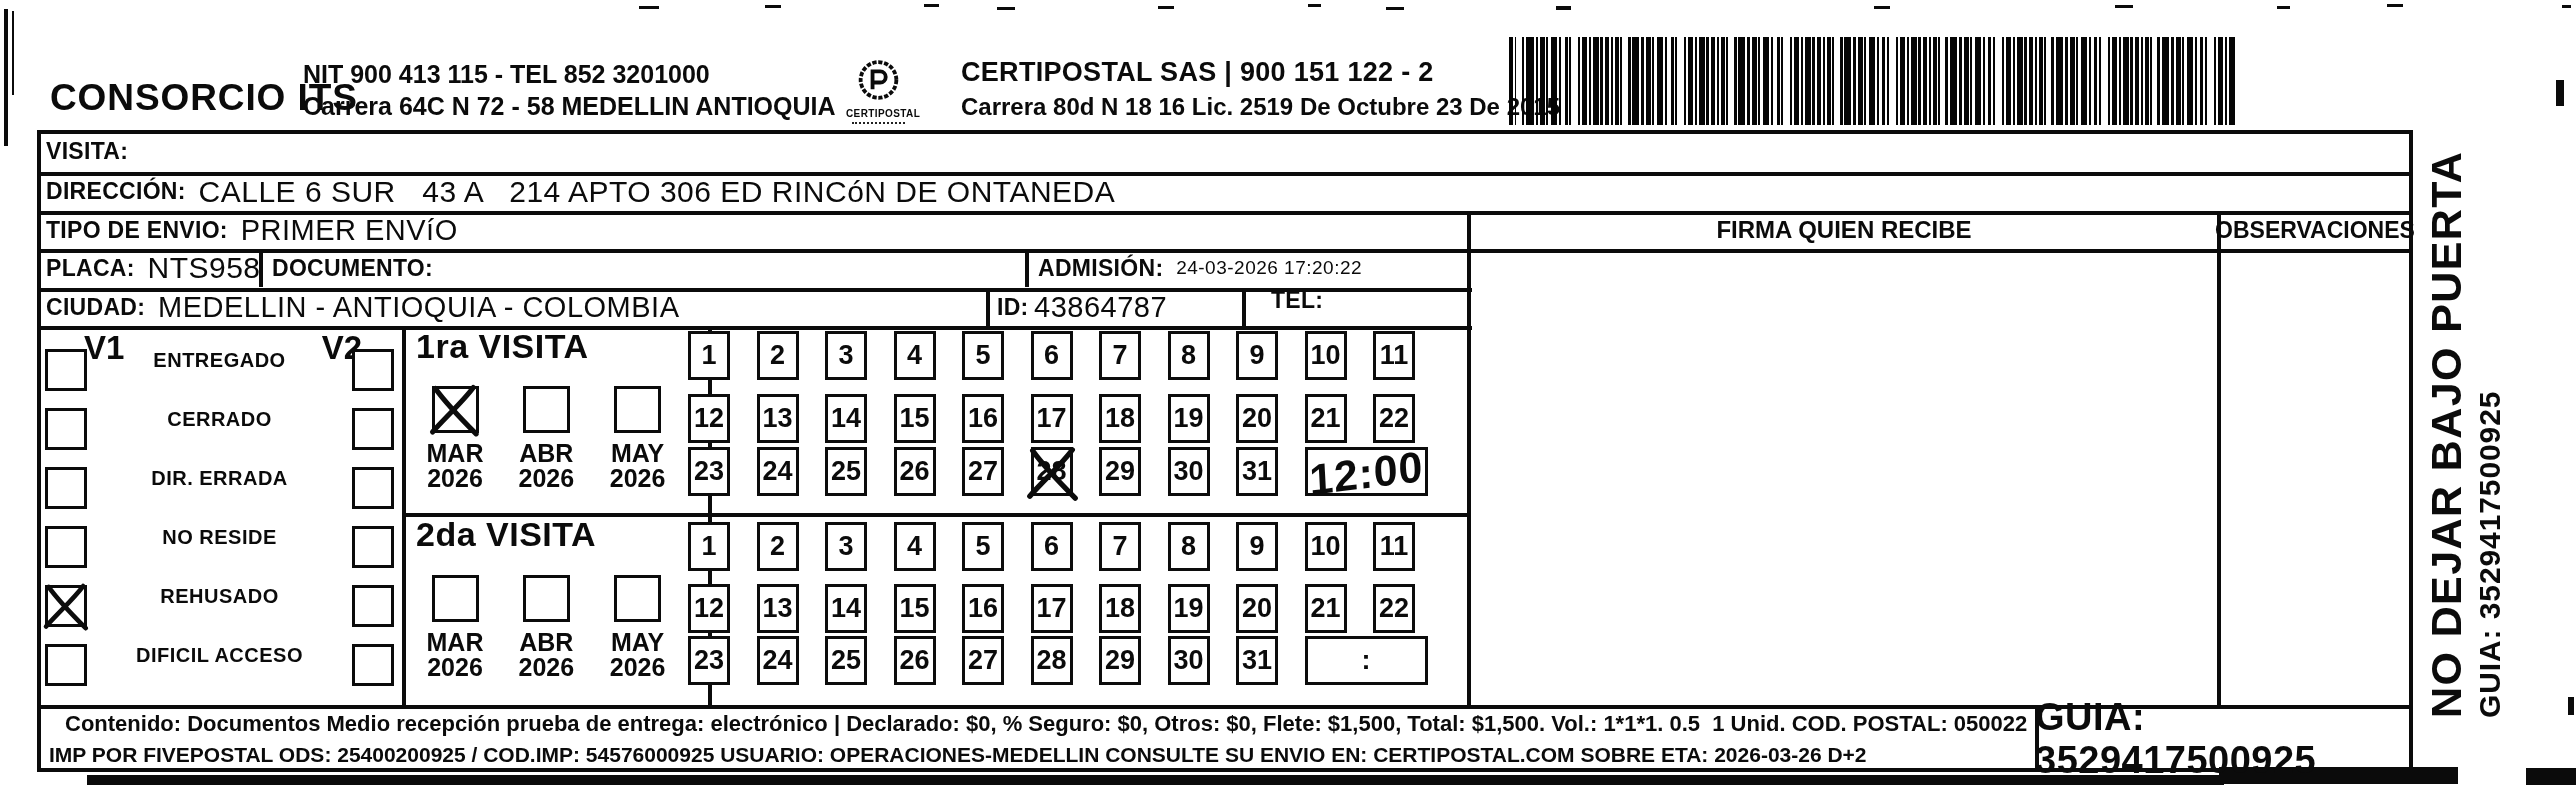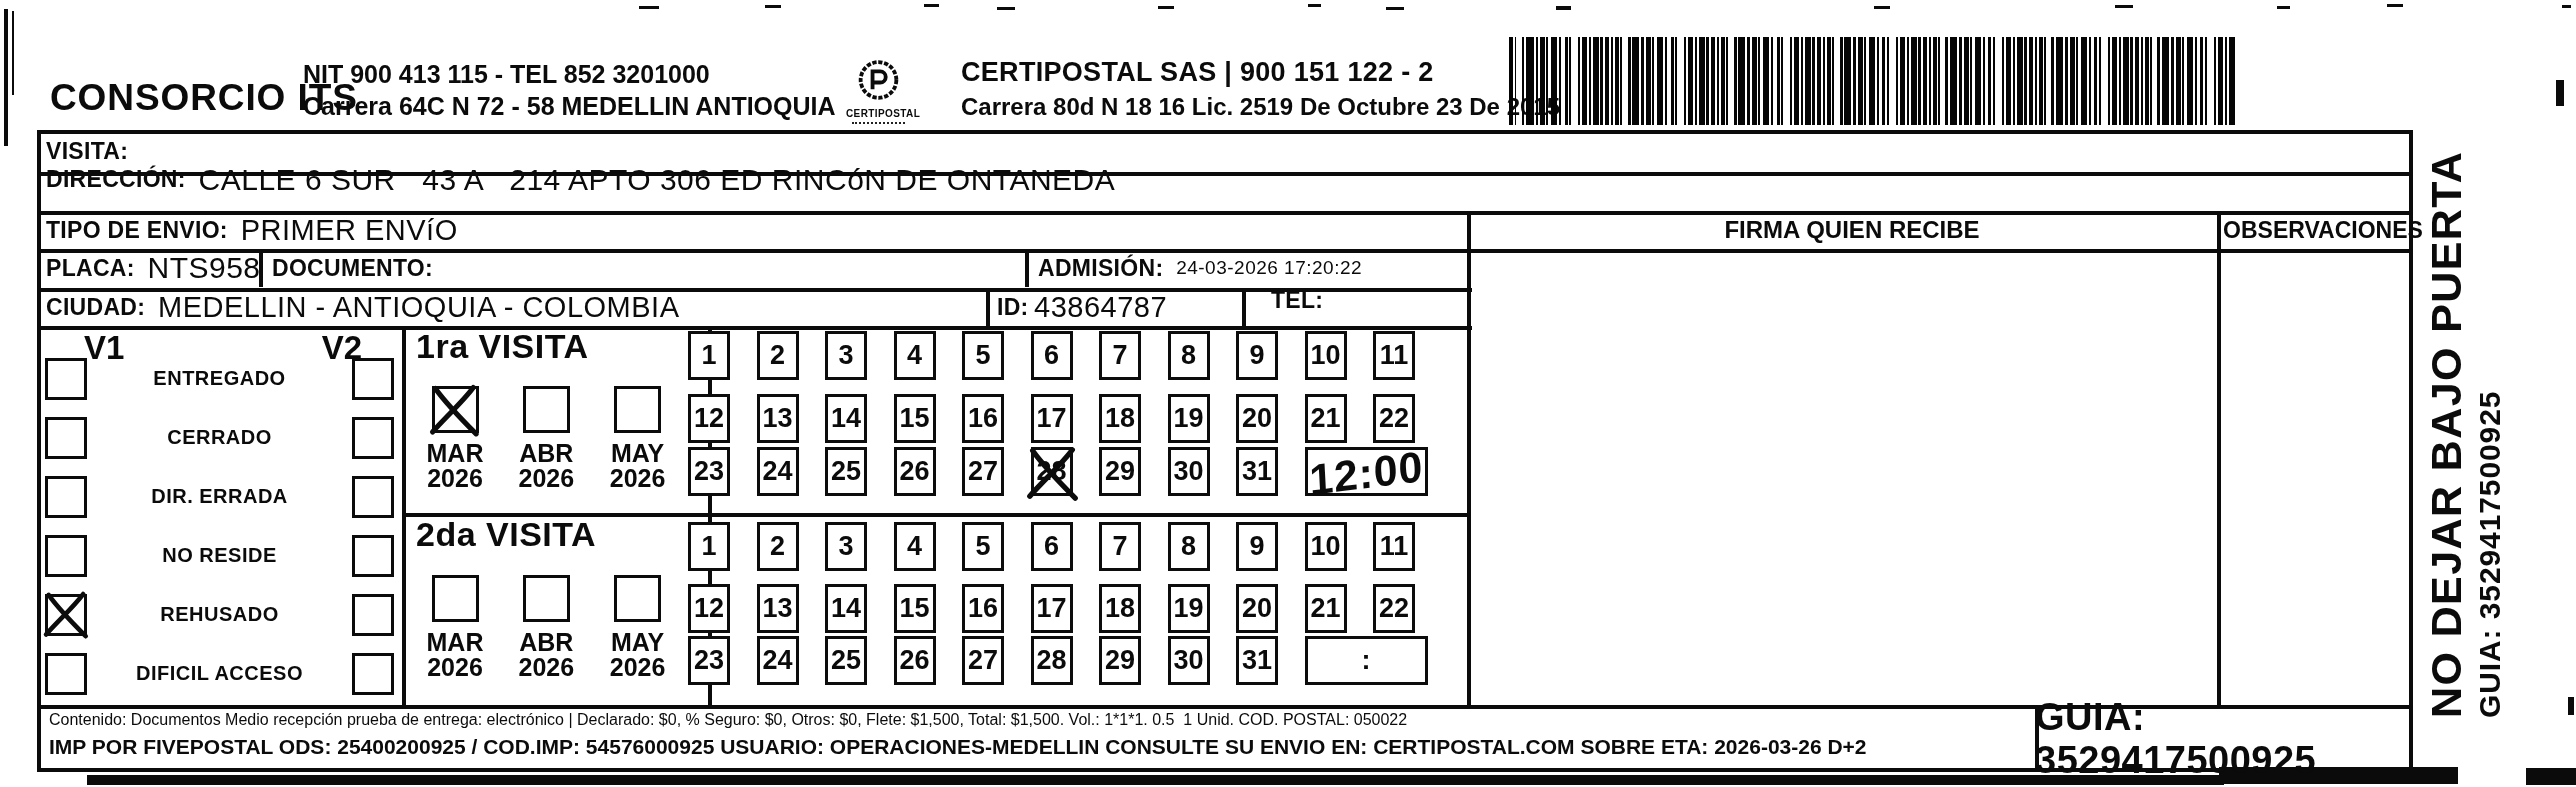--- a/index.html
+++ b/index.html
@@ -2,29 +2,29 @@
 <html style="font-size:14.6px"><head>
 <meta charset="utf-8">
 <style>
   html,body{margin:0;padding:0;}
   body{width:2576px;height:787px;background:#fff;position:relative;overflow:hidden;
        font-family:"Liberation Sans", sans-serif;color:#0b0b0b;}
   .hline,.vline,.art{position:absolute;background:#0b0b0b;}
   .cell{position:absolute;display:flex;align-items:center;gap:12.8px;}
   .flabel{font-size:23px;font-weight:700;letter-spacing:0.3px;white-space:pre;}
   .fvalue{font-size:30px;font-weight:500;white-space:pre;letter-spacing:0.5px;}
-  .hdr-center{justify-content:center;font-weight:700;padding-left:8px;}
+  .hdr-center{justify-content:center;font-weight:700;}
   .cb{border:3.7px solid #0b0b0b;box-sizing:border-box;position:relative;background:#fff;flex:0 0 auto;}
   .cb svg.xmark{position:absolute;left:-7.3px;top:-7.3px;width:calc(100% + 14.6px);height:calc(100% + 14.6px);display:none;}
   .cb.checked svg.xmark{display:block;}
   svg.xmark path,svg.dayx path{stroke:#0c0c0c;stroke-width:5.5;fill:none;stroke-linecap:round;}
   #vbox-header{position:absolute;left:37px;top:329px;width:365px;display:flex;justify-content:space-between;
                padding:0 40px 0 47px;box-sizing:border-box;font-size:33px;font-weight:700;}
   #status-rows{position:absolute;left:37px;top:349px;width:365px;}
-  .vrow{display:flex;align-items:center;height:59px;padding:0 8px;}
+  .vrow{display:flex;height:59px;padding:0 8px;}
   .vlabel{flex:1;text-align:center;font-size:20px;font-weight:700;letter-spacing:0.5px;}
   .vtitle{position:absolute;font-size:34px;font-weight:700;letter-spacing:0.5px;}
   .months{position:absolute;display:flex;gap:7.3px;}
   .mcol{display:flex;flex-direction:column;align-items:center;width:84px;}
   .mlabel{font-size:25px;font-weight:700;line-height:25px;}
   .mcol .mlabel:nth-child(2){margin-top:8.2px;}
   .grid{position:absolute;}
   .dayrow{position:absolute;left:0;display:flex;gap:26.5px;}
   .day{width:42px;height:49px;border:3.7px solid #0c0c0c;box-sizing:border-box;display:flex;align-items:center;
        justify-content:center;font-size:27px;font-weight:700;position:relative;background:#fff;}
@@ -36,21 +36,21 @@
   .bar{position:absolute;top:0;height:88px;background:#050505;}
   #company-name{position:absolute;left:50px;top:77px;font-size:37px;font-weight:600;letter-spacing:0.9px;}
   #company-info{position:absolute;left:303px;top:58px;font-size:25px;font-weight:600;line-height:32px;}
   #logo{position:absolute;left:846px;top:57px;width:64px;text-align:center;}
   .logo-caption{font-size:10px;font-weight:700;letter-spacing:0.4px;margin-top:-2.7px;}
   .logo-tagline{height:0;border-top:2.7px dotted #222;margin:2.7px 5.5px 0;}
   #carrier-info{position:absolute;left:961px;top:57px;}
   .carrier-1{font-size:27px;font-weight:700;letter-spacing:0.3px;}
   .carrier-2{font-size:24px;font-weight:600;margin-top:4.6px;}
   #footer-lines{position:absolute;left:49px;top:711px;width:1963px;}
-  .fp1{font-size:16px;font-weight:400;white-space:pre;}
+  .fp1{font-size:22px;font-weight:700;white-space:pre;margin-left:16px;}
   .fp2{font-size:21px;font-weight:700;margin-top:5.5px;white-space:pre;}
   #guia-box-text{position:absolute;left:2035px;top:705px;width:378px;height:67px;display:flex;align-items:center;
                  justify-content:center;font-size:38px;font-weight:600;letter-spacing:0.5px;}
   #side-strip{position:absolute;left:2422px;top:108px;width:137px;height:610px;}
   #side-rotated{width:610px;height:137px;transform:translateY(610px) rotate(-90deg);transform-origin:top left;}
   .side-warning{font-size:43px;font-weight:700;letter-spacing:1.4px;white-space:nowrap;line-height:49px;}
   .side-guia{font-size:30px;font-weight:600;letter-spacing:0.9px;white-space:nowrap;line-height:37px;}
 </style>
 </head>
 <body>
@@ -236,21 +236,21 @@
 <div class="vline" style="left:1025px;top:249px;width:3.7px;height:38px;"></div>
 <div class="vline" style="left:986px;top:288px;width:3.7px;height:38px;"></div>
 <div class="vline" style="left:1242px;top:288px;width:3.7px;height:38px;"></div>
 <div class="vline" style="left:402px;top:326px;width:3.7px;height:379px;"></div>
 <div class="vline" style="left:708px;top:326px;width:3.7px;height:379px;"></div>
 <div class="vline" style="left:2035px;top:705px;width:3.7px;height:67px;"></div>
 
 <div class="cell" style="left:46px;top:130px;height:42px;">
   <span class="flabel">VISITA:</span>
 </div>
-<div class="cell" style="left:46px;top:160px;height:39px;">
+<div class="cell" style="left:46px;top:172px;height:39px;">
   <span class="flabel">DIRECCIÓN:</span>
   <span class="fvalue">CALLE 6 SUR   43 A   214 APTO 306 ED RINCóN DE ONTANEDA</span>
 </div>
 <div class="cell" style="left:46px;top:211px;height:38px;">
   <span class="flabel">TIPO DE ENVIO:</span>
   <span class="fvalue" style="font-size:29px;">PRIMER ENVíO</span>
 </div>
 <div class="cell hdr-center" style="left:1471px;top:211px;width:746px;height:38px;font-size:24px;">
   <span>FIRMA QUIEN RECIBE</span>
 </div>

